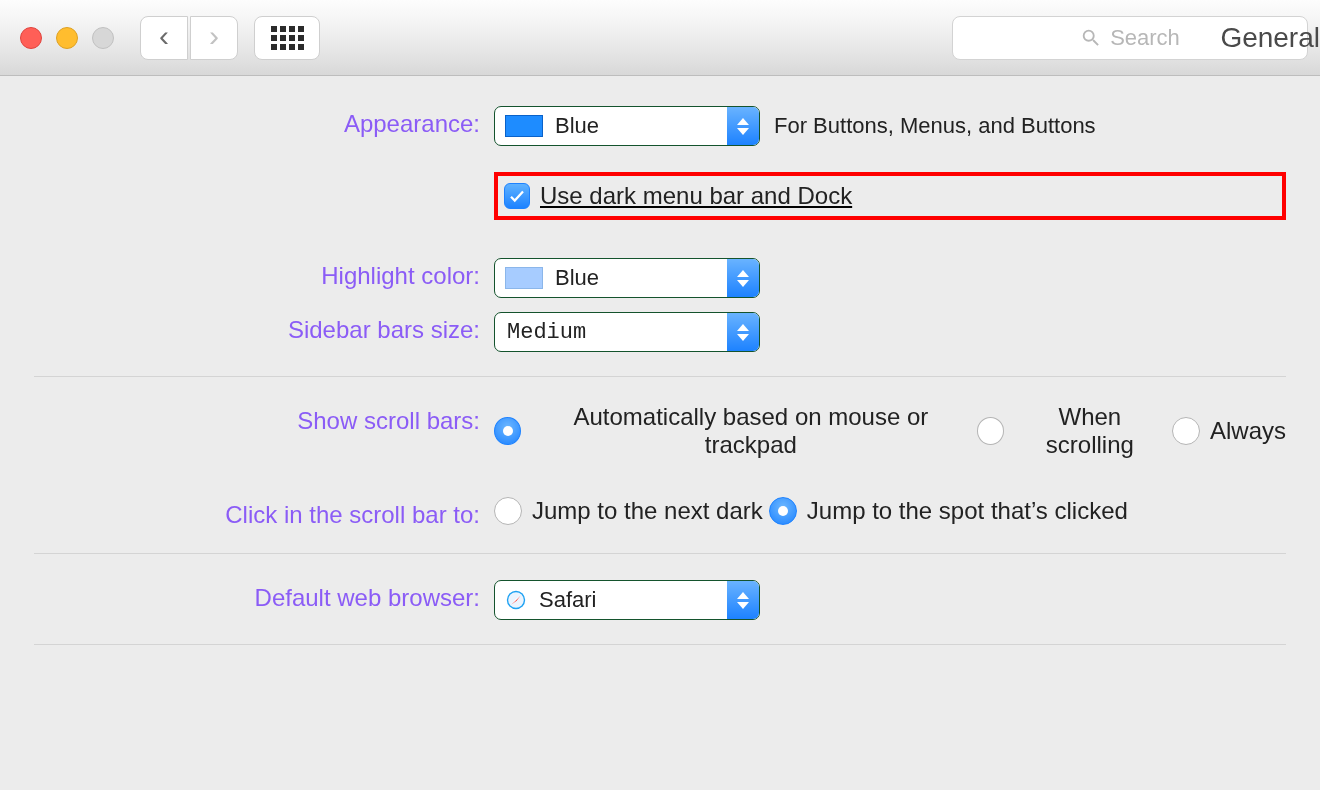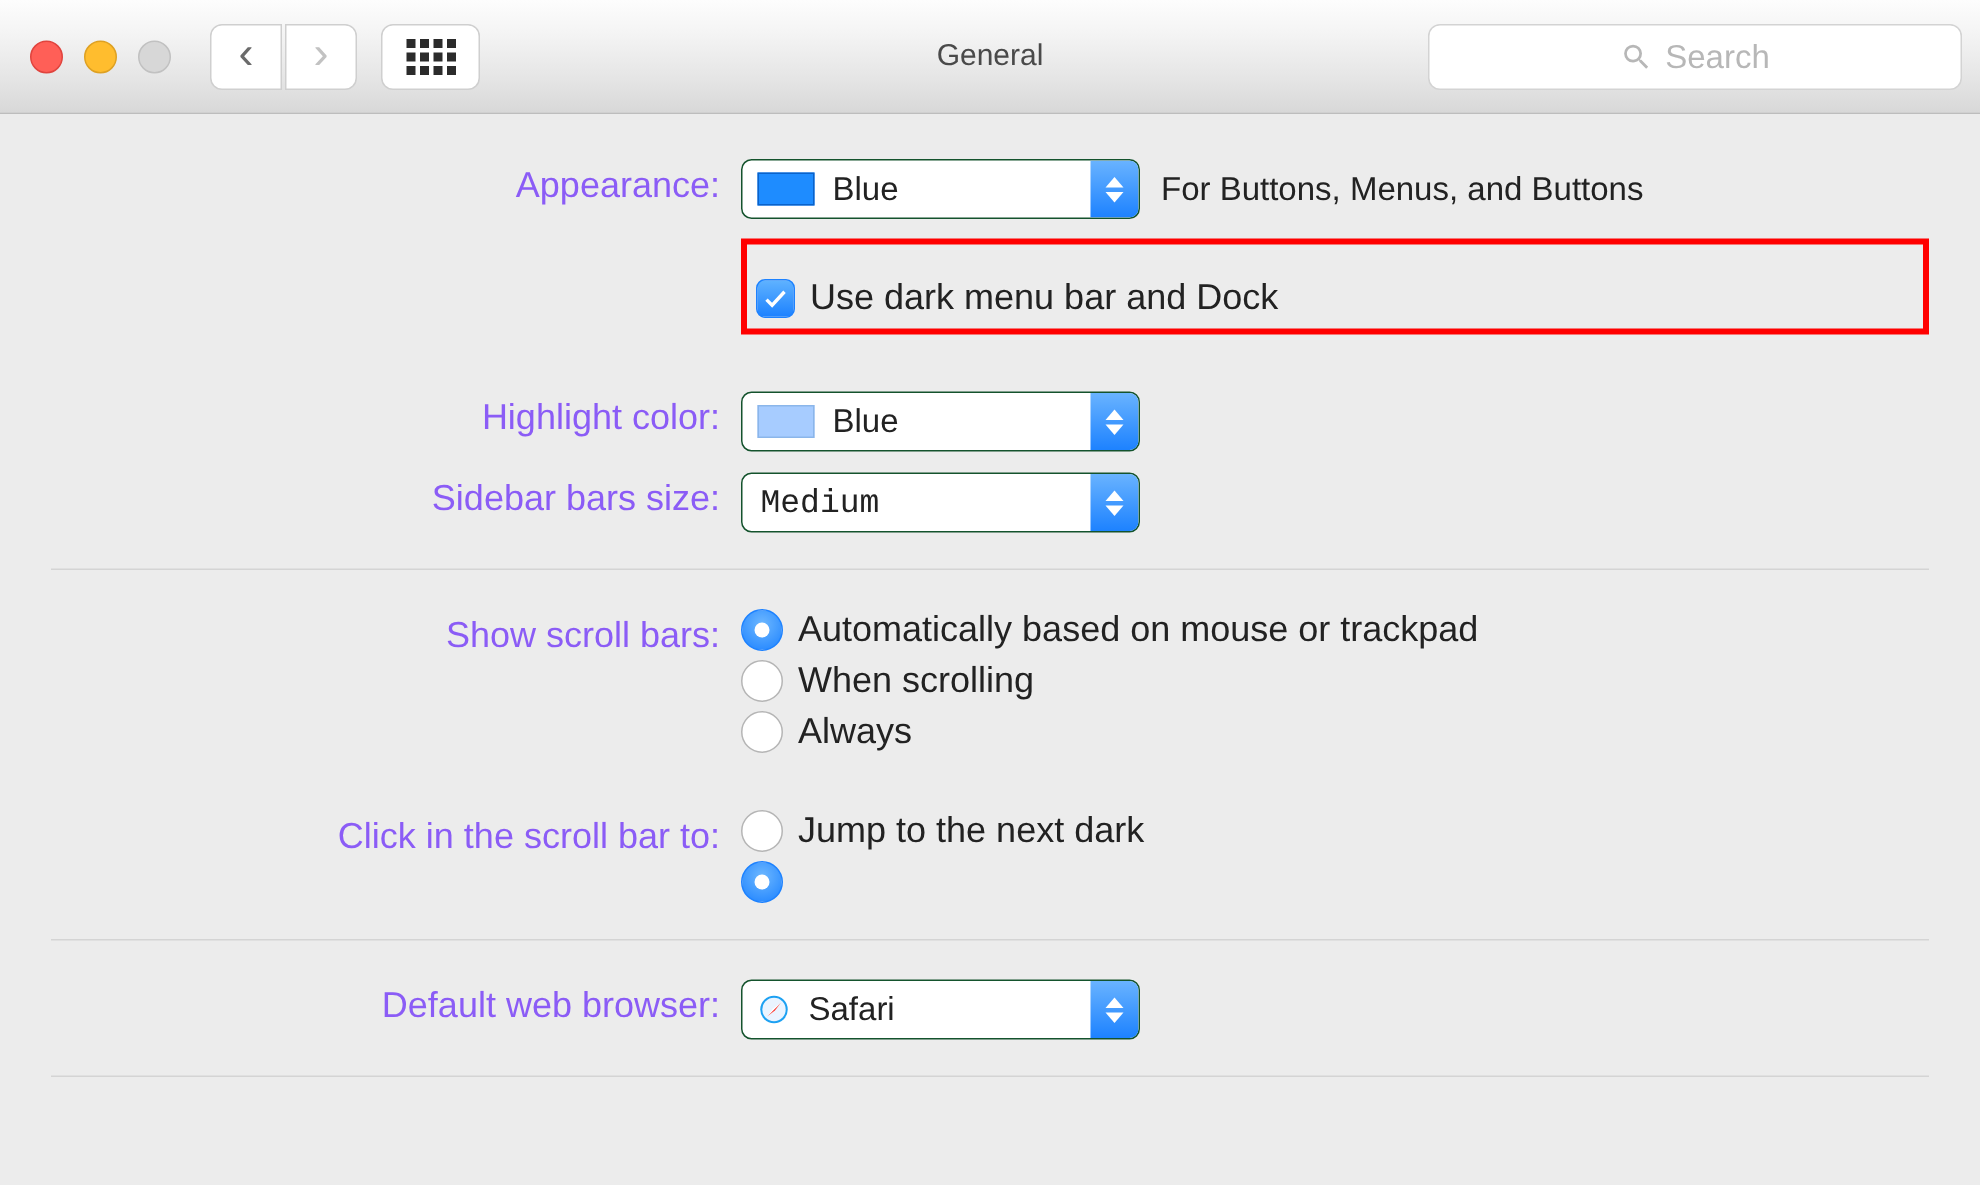--- a/index.html
+++ b/index.html
@@ -36,22 +36,22 @@
 
   .grid-btn {
     width: 66px; height: 44px;
     background: #fff; border: 1px solid #cfcfcf; border-radius: 8px;
     display: flex; align-items: center; justify-content: center;
   }
   .grid-icon { display: grid; grid-template-columns: repeat(4, 6px); grid-template-rows: repeat(3, 6px); gap: 3px; }
   .grid-icon span { background: #2b2b2b; width: 6px; height: 6px; }
 
   .title-center {
-    position: absolute; left: 0; right: 0; text-align: center;
-    font-size: 20px; color: #4a4a4a; font-weight: 400;
+    position: absolute; left: 0; right: 0; text-align: right;
+    font-size: 28px; color: #4a4a4a; font-weight: 400;
     pointer-events: none;
   }
 
   .search-wrap { margin-left: auto; }
   .search-field {
     width: 356px; height: 44px;
     background: #fff; border: 1px solid #d3d3d3; border-radius: 8px;
     display: flex; align-items: center; justify-content: center; gap: 8px;
     color: #b7b7b7; font-size: 22px;
   }
@@ -116,28 +116,29 @@
   .checkbox {
     width: 26px; height: 26px; border-radius: 6px;
     background: linear-gradient(to bottom, #5fb2ff, #1d82ff);
     border: 1px solid #1d82ff;
     display: flex; align-items: center; justify-content: center;
   }
   .checkbox svg { width: 18px; height: 18px; stroke: #fff; stroke-width: 3; fill: none; }
 
   .highlight-box {
     border: 4px solid #ff0000;
-    padding: 22px 16px 6px 6px;
+    padding: 6px 16px 6px 6px;
     display: inline-flex;
-    margin-top: 5px;
+    margin-top: 18px;
+    text-decoration: underline;
   }
 
   .divider { border: none; border-top: 1px solid #d4d4d4; margin: 24px 0 26px 0; }
 
-  .radio-list { display: flex; flex-direction: column; gap: 6px; text-align: center; }
+  .radio-list { display: flex; flex-direction: row; gap: 6px; text-align: center; }
   .radio-row { display: flex; align-items: center; gap: 10px; font-size: 24px; color: #222; }
   .radio {
     width: 28px; height: 28px; border-radius: 50%;
     background: #fff; border: 1px solid #b5b5b5;
     display: flex; align-items: center; justify-content: center;
   }
   .radio.checked {
     background: radial-gradient(circle at 50% 35%, #6cb7ff, #1d82ff);
     border: 1px solid #1d82ff;
   }
@@ -286,20 +287,21 @@
       <div class="control-col">
         <div class="radio-list">
           <div class="radio-row">
             <div class="radio"></div>
             <span>Jump to the next dark</span>
           </div>
           <div class="radio-row">
             <div class="radio checked">
                 <div class="dot"></div>
               </div>
+            <span>Jump to the spot that’s clicked</span>
           </div>
         </div>
       </div>
     </div>
 
     <hr class="divider">
 
     <div class="row">
       <div class="label-col">Default web browser:</div>
       <div class="control-col">

